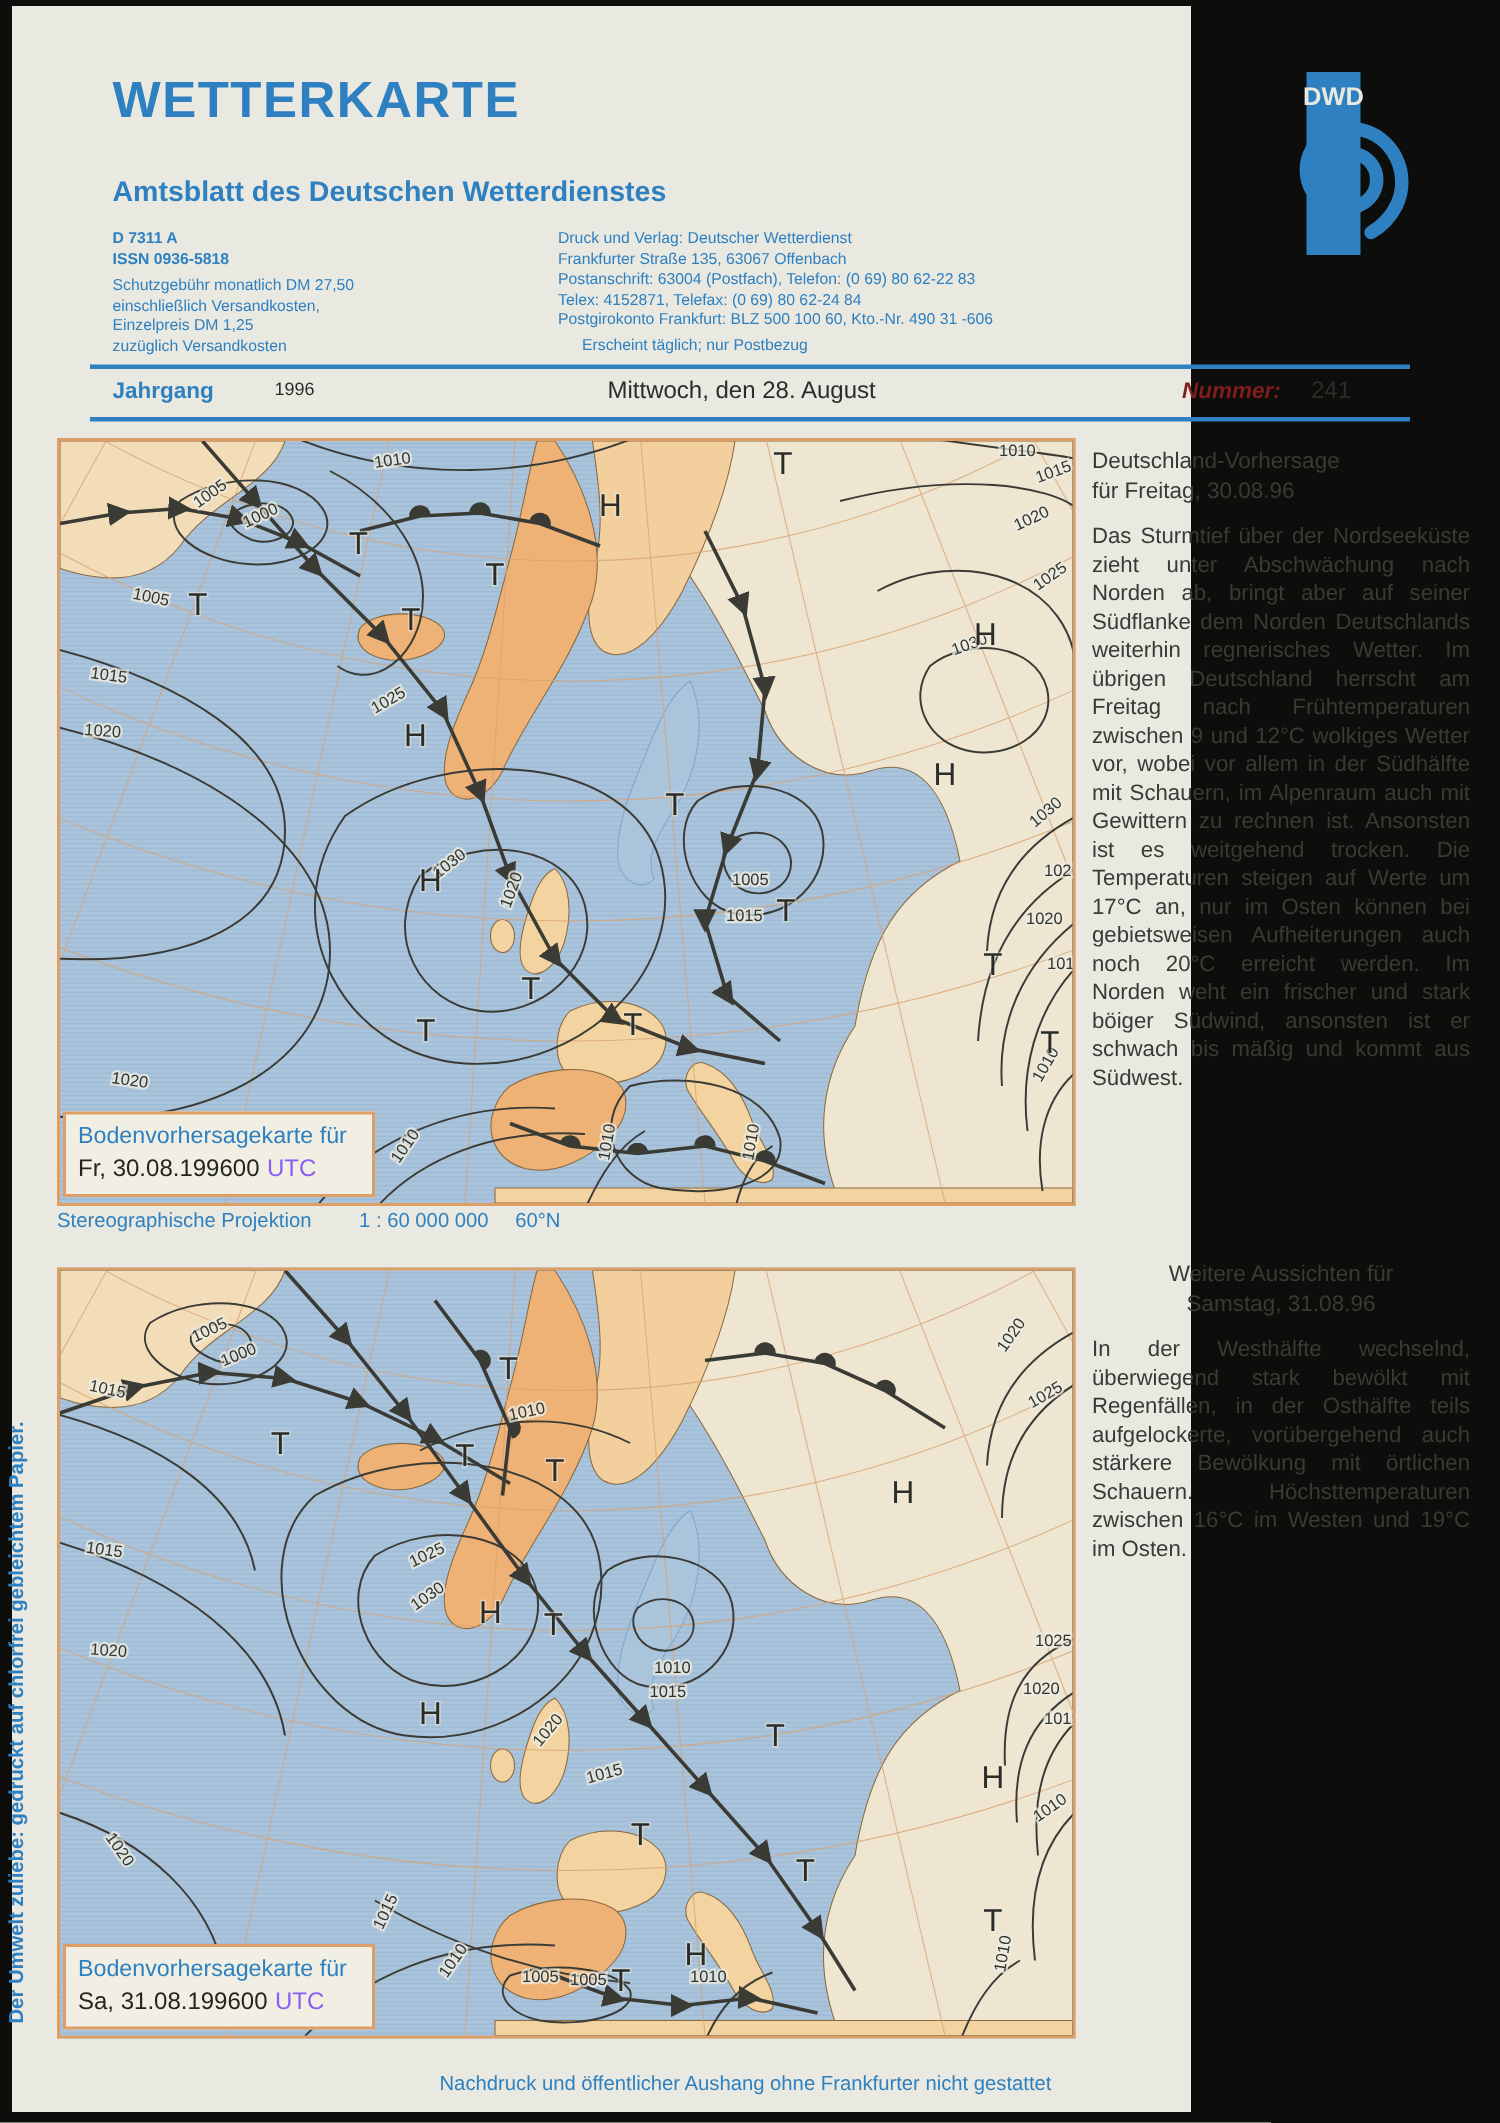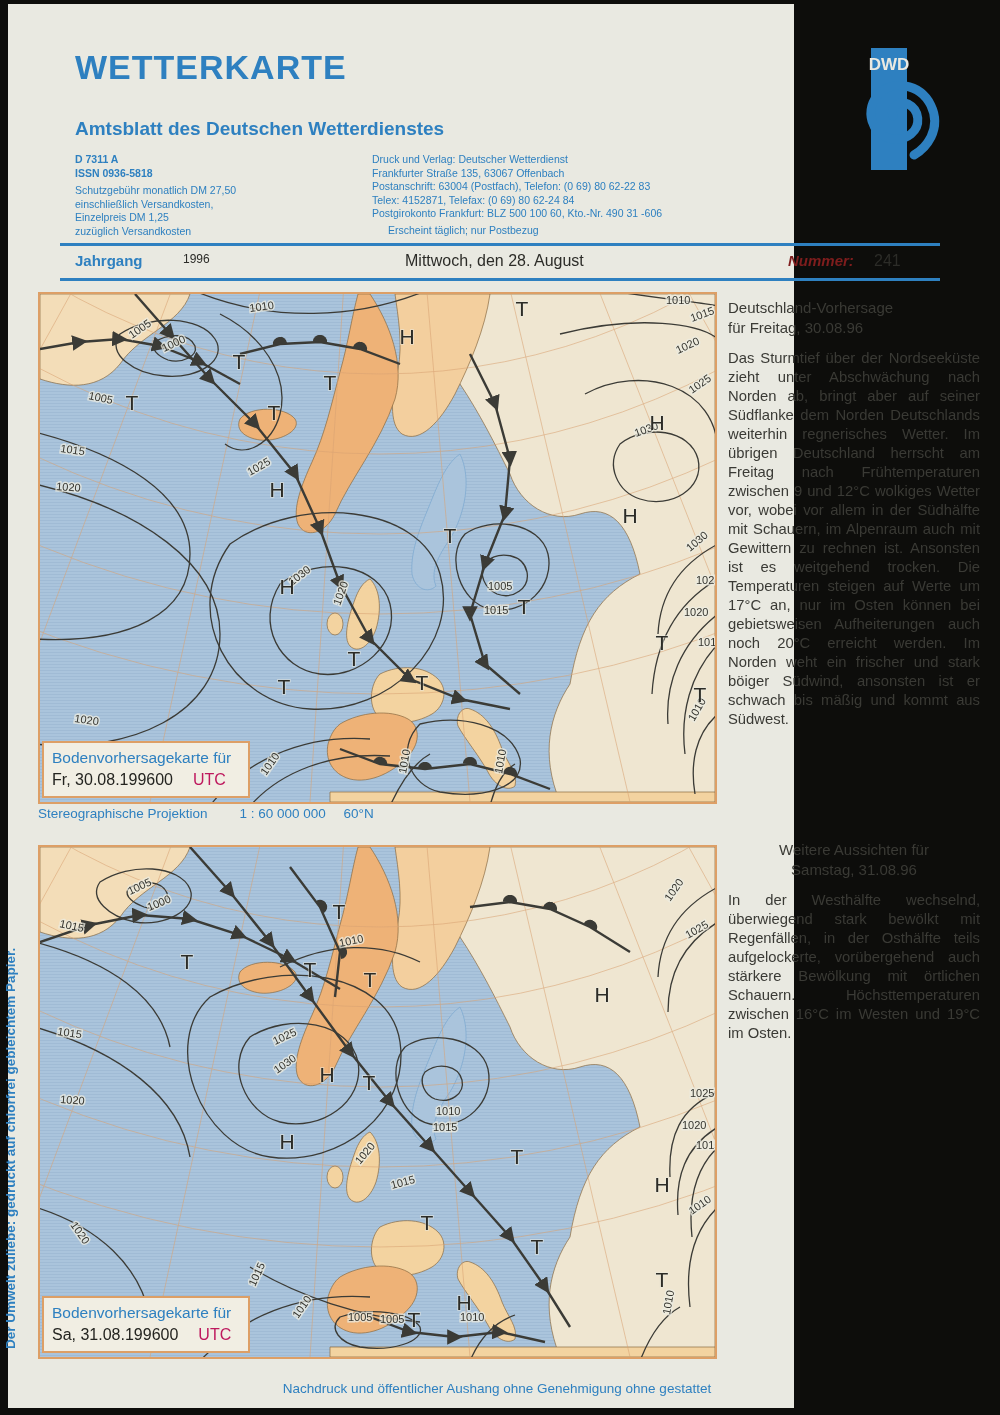--- a/index.html
+++ b/index.html
@@ -26,21 +26,21 @@
   .mh-nv{left:866px;font-size:16px;}
   
   .map-frame{position:absolute;left:30px;width:675px;border:2px solid #dd9f66;background:#aac4dc;box-sizing:content-box;}
   .map1{top:288px;height:508px;}
   .map2{top:841px;height:510px;}
   .map-frame svg{display:block;width:675px;}
   .caption-box{position:absolute;left:2px;bottom:4px;width:188px;background:#f1eee3;border:2px solid #dd9f66;padding:6px 8px 7px 8px;}
   .cap-line1{font-size:15.5px;color:#2e80c0;white-space:nowrap;}
   .cap-line2{font-size:16px;color:#242420;margin-top:4px;white-space:nowrap;}
   .cap-line2 .t{}
-  .cap-line2 .utc{color:#be185d;margin-left:20px;text-align:center;}
+  .cap-line2 .utc{color:#8b5cf6;margin-left:5px;text-align:center;}
   .projection{position:absolute;left:30px;top:802px;font-size:13.5px;color:#2e80c0;white-space:nowrap;}
   .projection .sc{margin-left:28px;} .projection .lat{margin-left:14px;}
   
   .fc-head{position:absolute;left:720px;width:252px;font-size:15px;line-height:20px;color:#3a3a35;white-space:pre-line;}
   .fc-body{position:absolute;left:720px;width:252px;font-size:14.8px;line-height:19px;color:#3a3a35;text-align:justify;}
   .h1p{top:294px;} .b1p{top:345px;}
   .h2p{top:836px;text-align:center;} .b2p{top:887px;}
   
   .sidebar-vert{position:absolute;left:-225px;top:1105px;width:460px;height:20px;transform:rotate(-90deg);
     font-size:13.5px;font-weight:bold;color:#2e80c0;white-space:nowrap;}
@@ -349,14 +349,14 @@
   </div>
 
   <div class="fc-head h1p">Deutschland-Vorhersage
 für Freitag, 30.08.96</div>
   <div class="fc-body b1p">Das Sturmtief über der Nordseeküste zieht unter Abschwächung nach Norden ab, bringt aber auf seiner Südflanke dem Norden Deutschlands weiterhin regnerisches Wetter. Im übrigen Deutschland herrscht am Freitag nach Frühtemperaturen zwischen 9 und 12°C wolkiges Wetter vor, wobei vor allem in der Südhälfte mit Schauern, im Alpenraum auch mit Gewittern zu rechnen ist. Ansonsten ist es weitgehend trocken. Die Temperaturen steigen auf Werte um 17°C an, nur im Osten können bei gebietsweisen Aufheiterungen auch noch 20°C erreicht werden. Im Norden weht ein frischer und stark böiger Südwind, ansonsten ist er schwach bis mäßig und kommt aus Südwest.</div>
   <div class="fc-head h2p">Weitere Aussichten für
 Samstag, 31.08.96</div>
   <div class="fc-body b2p">In der Westhälfte wechselnd, überwiegend stark bewölkt mit Regenfällen, in der Osthälfte teils aufgelockerte, vorübergehend auch stärkere Bewölkung mit örtlichen Schauern. Höchsttemperaturen zwischen 16°C im Westen und 19°C im Osten.</div>
 
   <div class="sidebar-vert">Der Umwelt zuliebe: gedruckt auf chlorfrei gebleichtem Papier.</div>
-  <div class="footer">Nachdruck und öffentlicher Aushang ohne Genehmigung ohne gestattet</div>
+  <div class="footer">Nachdruck und öffentlicher Aushang ohne Frankfurter nicht gestattet</div>
 </div>
 
 </body></html>

